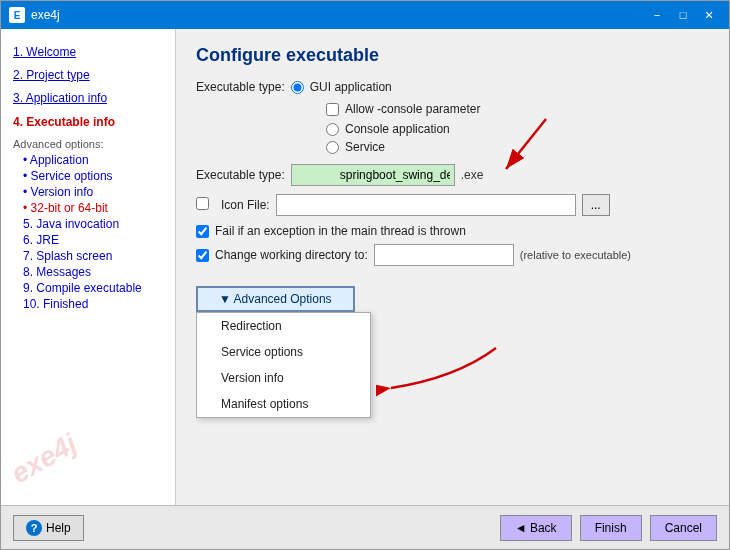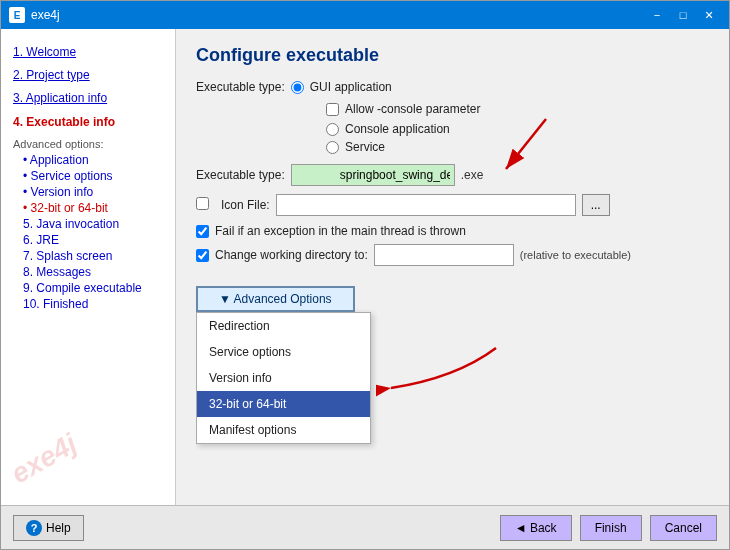--- a/index.html
+++ b/index.html
@@ -241,21 +241,21 @@
 
     .dropdown-menu {
       border: 1px solid #aaa;
       background: white;
       width: 175px;
       box-shadow: 2px 2px 6px rgba(0,0,0,0.2);
       margin-top: 0;
     }
 
     .dropdown-item {
-      padding: 6px 12px;
+      padding: 6px 24px;
       font-size: 12px;
       cursor: pointer;
       color: #222;
     }
     .dropdown-item.selected {
       background: #3355aa;
       color: white;
     }
 
     
@@ -440,21 +440,20 @@
           <span class="relative-label">(relative to executable)</span>
         </div>
 
         
         <div style="position: relative; display: inline-block;">
           <button class="advanced-options-btn">▼  Advanced Options</button>
           <div class="dropdown-menu">
             <div class="dropdown-item">Redirection</div>
             <div class="dropdown-item">Service options</div>
             <div class="dropdown-item">Version info</div>
-            <div class="dropdown-item selected">32-bit or 64-bit</div>
             <div class="dropdown-item">Manifest options</div>
           </div>
           
           <svg style="position: absolute; top: 60px; left: 180px; pointer-events: none;" width="130" height="80">
             <defs>
               <marker id="arrowhead2" markerWidth="8" markerHeight="6" refX="0" refY="3" orient="auto">
                 <polygon points="8 0, 0 3, 8 6" fill="#cc0000"></polygon>
               </marker>
             </defs>
             <path d="M 120,10 Q 80,40 15,50" stroke="#cc0000" stroke-width="2.5" fill="none" marker-end="url(#arrowhead2)"></path>

